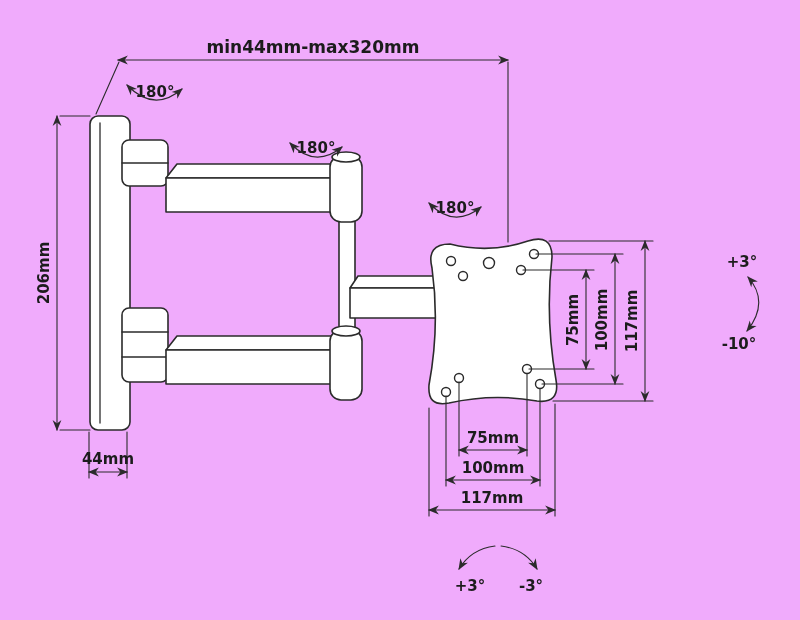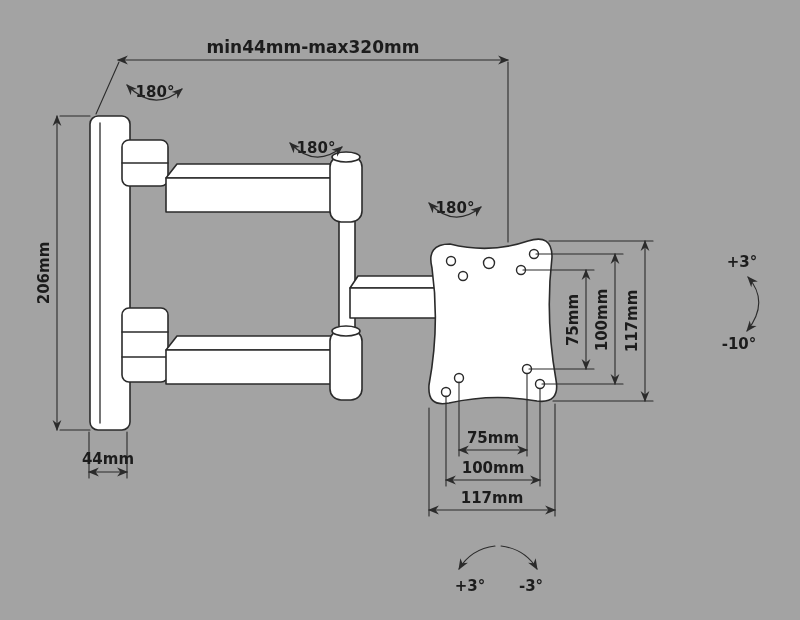--- a/index.html
+++ b/index.html
@@ -6,21 +6,21 @@
     margin: 0;
     padding: 0;
     background: #ffffff;
     width: 800px;
     height: 620px;
     overflow: hidden;
   }
   .canvas {
     width: 800px;
     height: 620px;
-    background: #a3a3a3;
+    background: #f0abfc;
   }
   svg { display: block; }
   .part {
     fill: #ffffff;
     stroke: #2b2b2b;
     stroke-width: 1.6;
     stroke-linejoin: round;
     stroke-linecap: round;
   }
   .detail {

